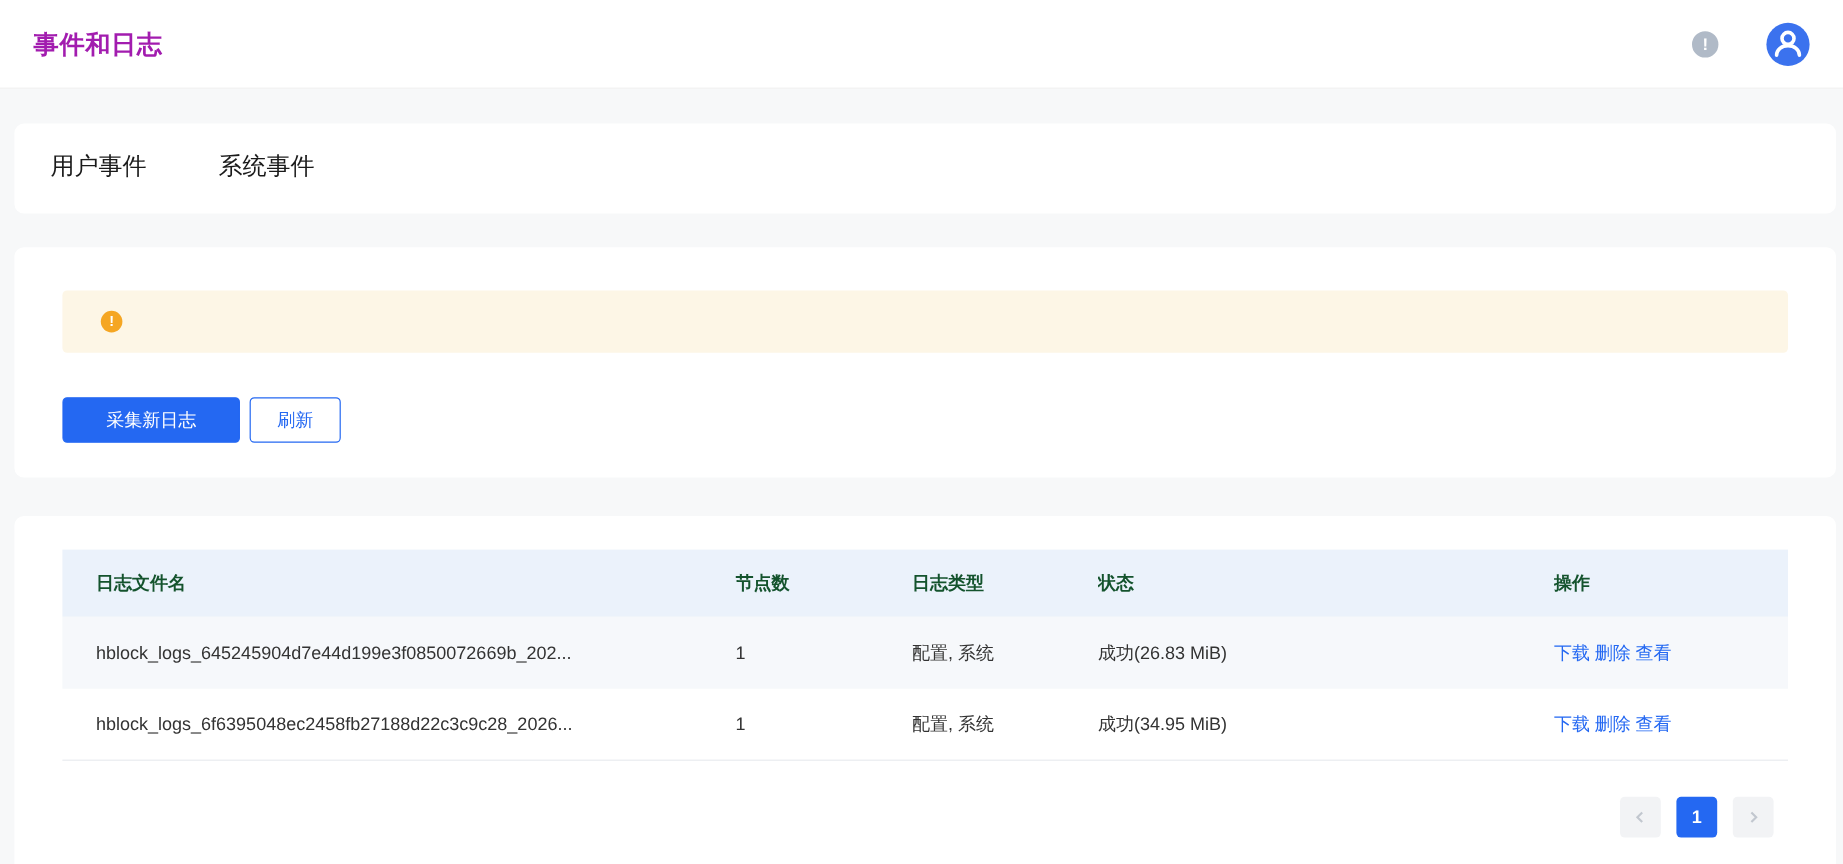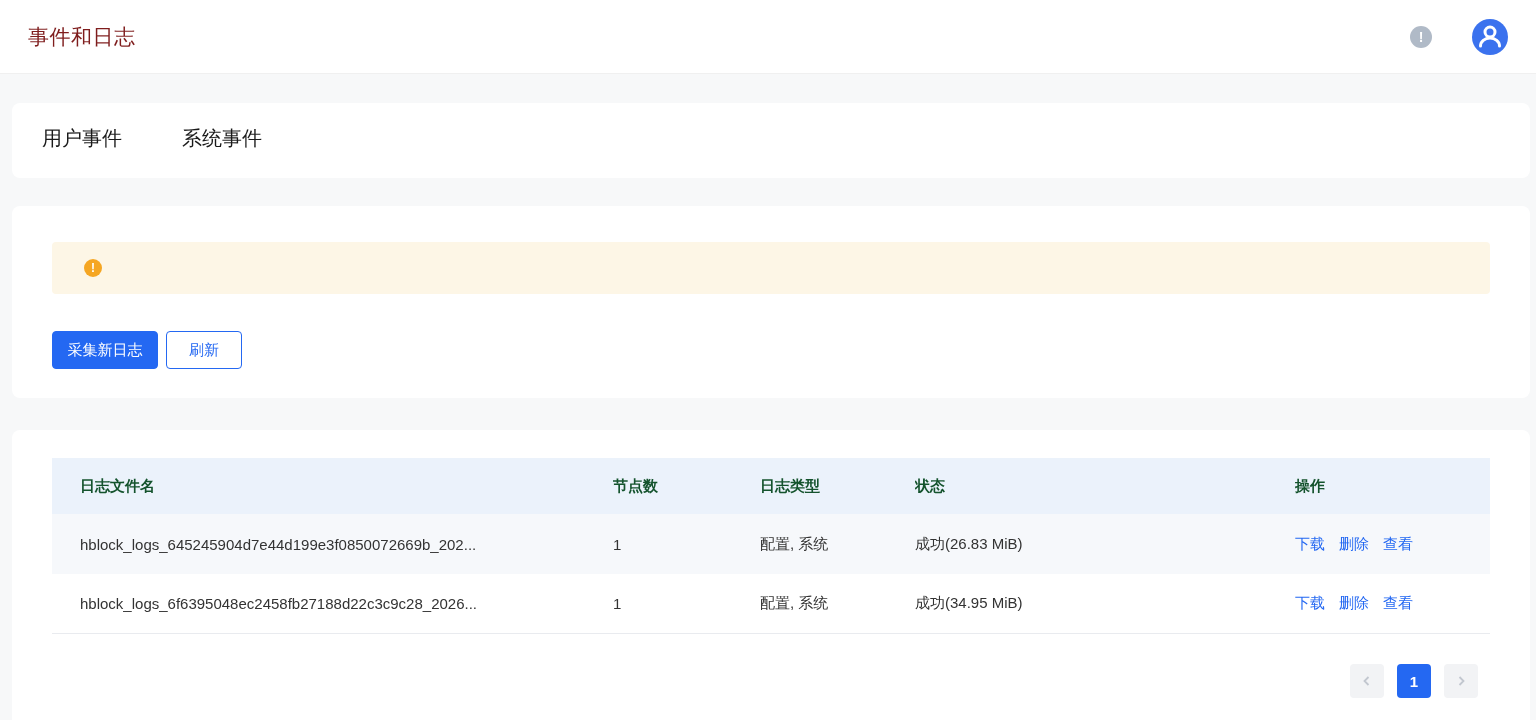--- a/index.html
+++ b/index.html
@@ -8,21 +8,21 @@
     font-family:"Liberation Sans","DejaVu Sans",sans-serif;
     background:#f7f8f9; color:#1a1a1a;
   }
 
   
   .topbar {
     height:74px; background:#ffffff;
     display:flex; align-items:center; padding:0 28px;
     border-bottom:1px solid #f0f0f0;
   }
-  .page-title { font-size:21px; font-weight:400; color:#7f1d1d; letter-spacing:.5px; }
+  .page-title { font-size:21px; font-weight:700; color:#a21caf; letter-spacing:.5px; }
   .topbar-right { margin-left:auto; display:flex; align-items:center; }
   .info-icon {
     width:22px; height:22px; border-radius:50%; background:#b0bac7;
     color:#ffffff; font-size:14px; font-weight:700;
     display:flex; align-items:center; justify-content:center;
     margin-right:40px; cursor:pointer;
   }
   .lang-select {
     width:148px; height:36px; border:1px solid #d9d9d9; border-radius:6px;
     background:#fff; display:flex; align-items:center;
@@ -63,40 +63,40 @@
     color:#ffffff; font-size:12px; font-weight:700;
     display:flex; align-items:center; justify-content:center;
     margin-right:11px; flex:0 0 auto;
   }
   .warning-text { font-size:14px; color:#4a4a4a; }
 
   
   .toolbar { margin:37px 40px 0; display:flex; }
   .btn { height:38px; border-radius:4px; font-size:15px; cursor:pointer;
          font-family:inherit; display:flex; align-items:center; justify-content:center; }
-  .btn-primary { width:106px; background:#2468f2; border:1px solid #2468f2; color:#ffffff; }
+  .btn-primary { width:148px; background:#2468f2; border:1px solid #2468f2; color:#ffffff; }
   .btn-outline { width:76px; background:#ffffff; border:1px solid #2468f2; color:#2468f2; margin-left:8px; }
 
   
   .table { margin:0 40px; }
   .t-head, .t-row {
     display:grid;
     grid-template-columns:561px 147px 155px 380px 1fr;
     align-items:center;
   }
   .t-head {
     height:56px; background:#ebf2fb;
     font-size:15px; font-weight:700; color:#14532d;
   }
   .t-row { height:60px; font-size:15px; color:#333333; }
   .t-row.alt { background:#f6f8fb; }
   .t-row.plain { background:#ffffff; border-bottom:1px solid #e9ebef; }
   .t-cell:first-child { padding-left:28px; }
   .t-cell { overflow:hidden; white-space:nowrap; }
-  .row-actions { display:flex; gap:14px; }
+  .row-actions { display:flex; gap:4px; }
   .link { color:#2468f2; cursor:pointer; text-decoration:none; font-size:15px; }
 
   
   .pagination {
     margin:30px 52px 0 0;
     display:flex; justify-content:flex-end; align-items:center; gap:13px;
   }
   .page-btn {
     width:34px; height:34px; border-radius:4px; border:none;
     display:flex; align-items:center; justify-content:center; cursor:pointer;

